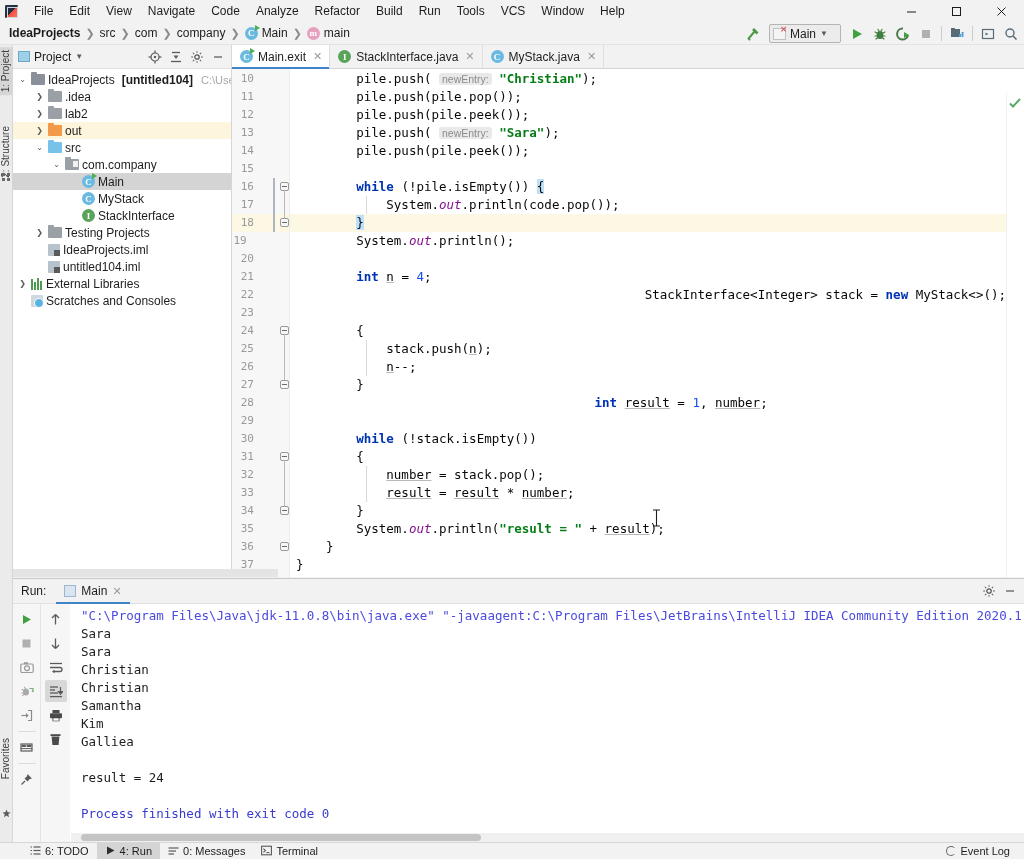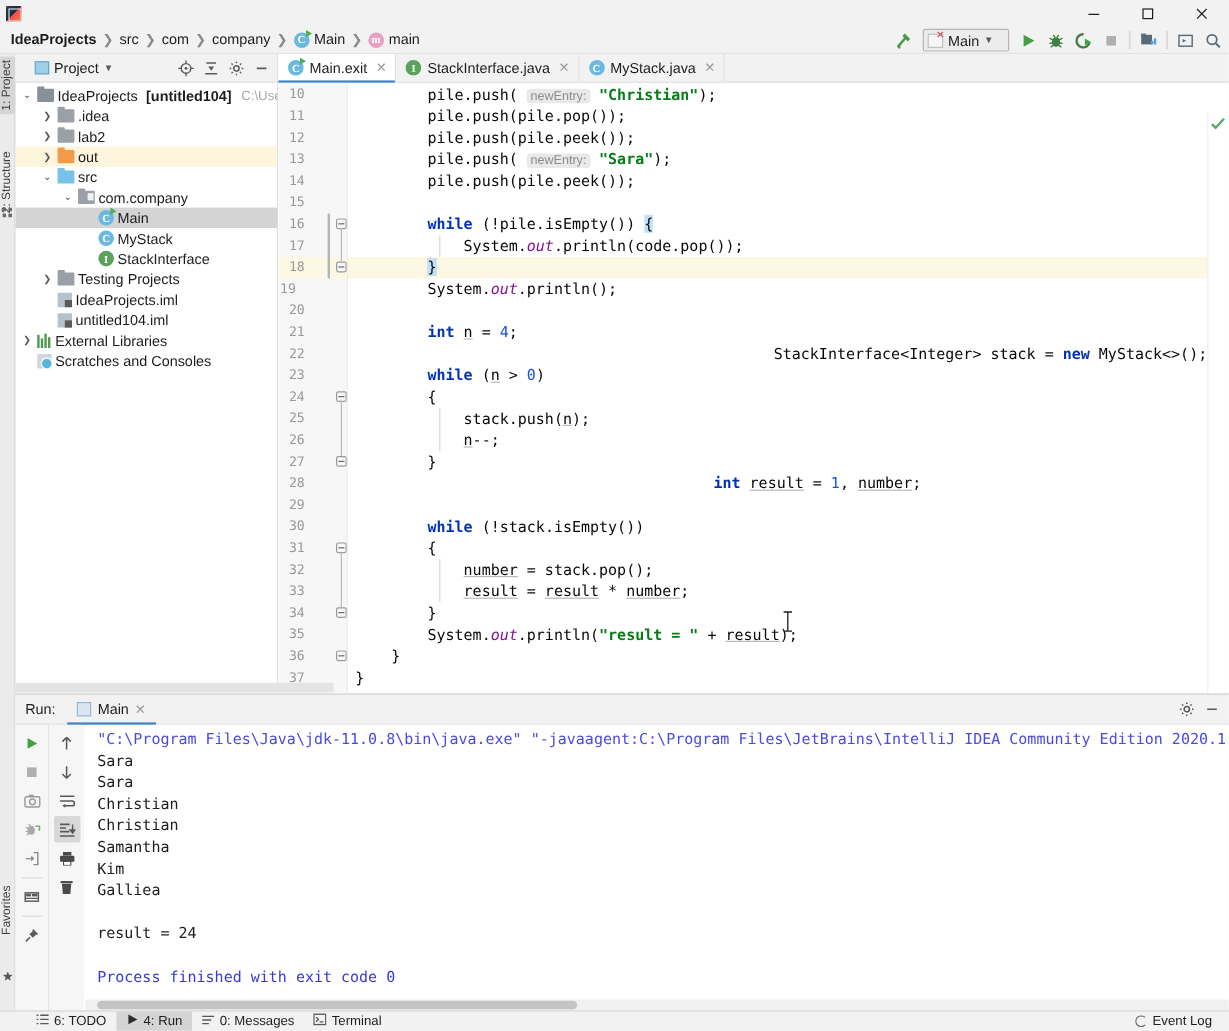--- a/index.html
+++ b/index.html
@@ -110,21 +110,21 @@
   .vtab.active { background: #d6d6d6; }
   .vicon { position: absolute; left: 2px; width: 9px; height: 9px; }
 
   
   .projpanel {
     position: absolute; left: 13px; top: 45px; width: 219px; height: 532px;
     background: #ffffff; border-right: 1px solid #d6d6d6;
   }
   .proj-header {
     height: 24px; background: #f2f2f2; display: flex; align-items: center;
-    border-bottom: 1px solid #e0e0e0; padding-left: 16px;
+    border-bottom: 1px solid #e0e0e0; padding-left: 5px;
   }
   .proj-title { display: flex; align-items: center; gap: 4px; font-size: 12px; cursor: default; }
   .proj-sqicon { width: 12px; height: 11px; background: #9fd0ea; border: 1px solid #6ba8c8; }
   .proj-header-btns { margin-left: auto; display: flex; align-items: center; gap: 0; padding-right: 3px; }
   .hbtn { width: 21px; height: 20px; display: flex; align-items: center; justify-content: center; cursor: default; }
 
   .tree { padding-top: 2px; font-size: 12px; user-select: none; }
   .trow {
     height: 17px; display: flex; align-items: center; gap: 3px;
     padding-left: 4px; white-space: nowrap; cursor: default; position: relative;
@@ -312,20 +312,35 @@
     position: absolute; left: 13px; bottom: 0; width: 265px; height: 8px; background: #e4e4e4;
   }
 </style>
 </head>
 <body>
 
 <div id="app">
 
   <div class="titlebar">
     <div class="win-logo"></div>
+    <div class="menubar" id="menubar">
+        <div class="menuitem">File</div>
+        <div class="menuitem">Edit</div>
+        <div class="menuitem">View</div>
+        <div class="menuitem">Navigate</div>
+        <div class="menuitem">Code</div>
+        <div class="menuitem">Analyze</div>
+        <div class="menuitem">Refactor</div>
+        <div class="menuitem">Build</div>
+        <div class="menuitem">Run</div>
+        <div class="menuitem">Tools</div>
+        <div class="menuitem">VCS</div>
+        <div class="menuitem">Window</div>
+        <div class="menuitem">Help</div>
+      </div>
     <div class="wincontrols">
       <div class="wc">
         <svg width="11" height="11" viewBox="0 0 11 11">
             <line x1="1" y1="6" x2="10" y2="6" stroke="#1d1d1d" stroke-width="1"></line>
           </svg>
       </div>
       <div class="wc">
         <svg width="11" height="11" viewBox="0 0 11 11">
             <rect x="1.5" y="1.5" width="8" height="8" fill="none" stroke="#1d1d1d" stroke-width="1"></rect>
           </svg>
@@ -634,21 +649,20 @@
           <div class="cline" style="top: 73px;"><span class="plain">        pile.push(pile.peek());</span></div>
           <div class="cline" style="top: 91px;"></div>
           <div class="cline" style="top: 109px;"><span class="plain">        </span><span class="kw">while</span><span class="plain"> (!pile.isEmpty()) </span><span class="plain brace-hl">{</span></div>
           <div class="cline" style="top: 127px;"><span class="plain">            System.</span><span class="fld">out</span><span class="plain">.println(code.pop());</span></div>
           <div class="hl-line" style="top: 145px;"></div>
           <div class="cline" style="top: 145px;"><span class="plain">        </span><span class="plain brace-hl">}</span></div>
           <div class="cline" style="top: 163px;"><span class="plain">        System.</span><span class="fld">out</span><span class="plain">.println();</span></div>
           <div class="cline" style="top: 181px;"></div>
           <div class="cline" style="top: 199px;"><span class="plain">        </span><span class="kw">int</span><span class="plain"> </span><span class="plain var-und">n</span><span class="plain"> = </span><span class="num">4</span><span class="plain">;</span></div>
           <div class="cline" style="top: 217px; text-align: right;"><span class="plain">        StackInterface&lt;Integer&gt; stack = </span><span class="kw">new</span><span class="plain"> MyStack&lt;&gt;();</span></div>
-          <div class="cline" style="top: 235px;"><span class="plain">        </span><span class="kw">while</span><span class="plain"> (</span><span class="plain var-und">n</span><span class="plain"> &gt; </span><span class="num">0</span><span class="plain">)</span></div>
           <div class="cline" style="top: 253px;"><span class="plain">        {</span></div>
           <div class="cline" style="top: 271px;"><span class="plain">            stack.push(</span><span class="plain var-und">n</span><span class="plain">);</span></div>
           <div class="cline" style="top: 289px;"><span class="plain">            </span><span class="plain var-und">n</span><span class="plain">--;</span></div>
           <div class="cline" style="top: 307px;"><span class="plain">        }</span></div>
           <div class="cline" style="top: 325px; text-align: center;"><span class="plain">        </span><span class="kw">int</span><span class="plain"> </span><span class="plain var-und">result</span><span class="plain"> = </span><span class="num">1</span><span class="plain">, </span><span class="plain var-und">number</span><span class="plain">;</span></div>
           <div class="cline" style="top: 343px;"></div>
           <div class="cline" style="top: 361px;"><span class="plain">        </span><span class="kw">while</span><span class="plain"> (!stack.isEmpty())</span></div>
           <div class="cline" style="top: 379px;"><span class="plain">        {</span></div>
           <div class="cline" style="top: 397px;"><span class="plain">            </span><span class="plain var-und">number</span><span class="plain"> = stack.pop();</span></div>
           <div class="cline" style="top: 415px;"><span class="plain">            </span><span class="plain var-und">result</span><span class="plain"> = </span><span class="plain var-und">result</span><span class="plain"> * </span><span class="plain var-und">number</span><span class="plain">;</span></div>

